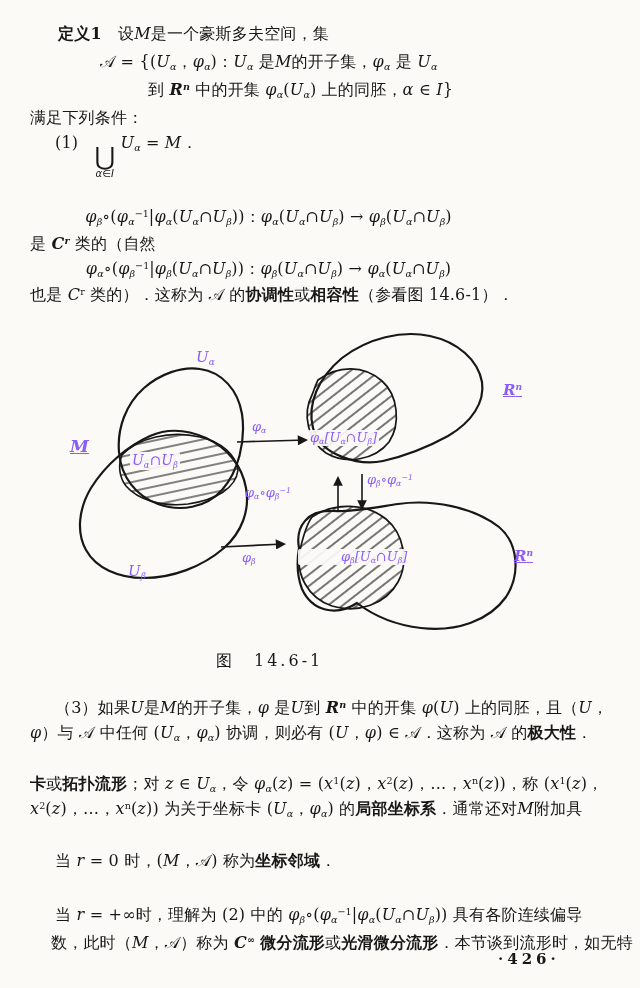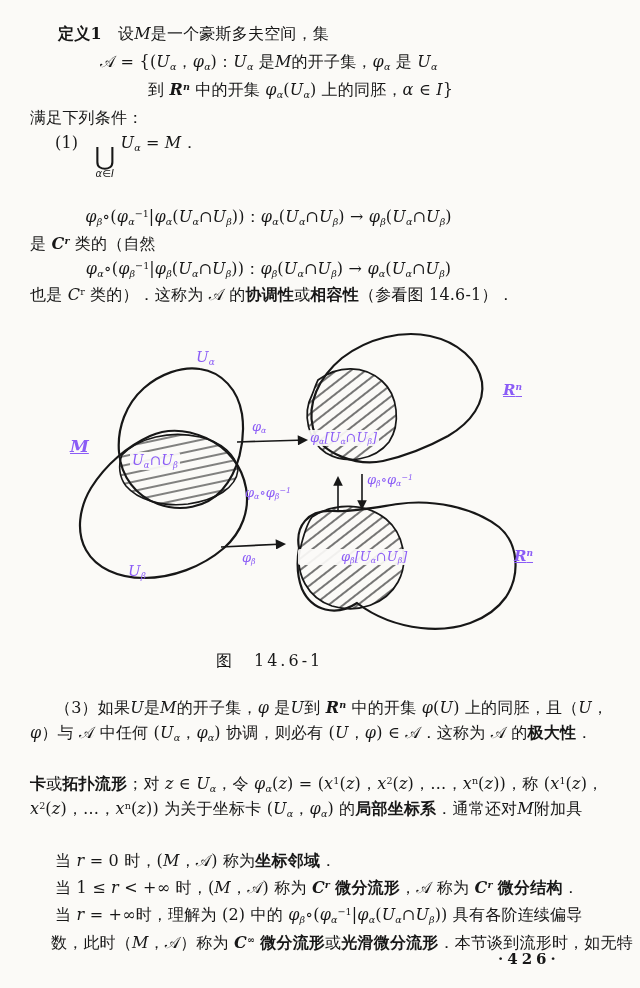--- a/index.html
+++ b/index.html
@@ -90,19 +90,18 @@
   <div class="fl bold" style="left:503px;top:381px;">R<sup>n</sup></div>
   <div class="fl bold" style="left:514px;top:547px;">R<sup>n</sup></div>
 
   <div class="caption" style="left:216px;top:651px;">图　14.6-1</div>
 
   <div class="tl" style="left:55px;top:698px;">（3）如果<i>U</i>是<i>M</i>的开子集，<i>φ</i> 是<i>U</i>到 <span class="bi">R<sup>n</sup></span> 中的开集 <i>φ</i>(<i>U</i>) 上的同胚，且（<i>U</i>，</div>
   <div class="tl" style="left:30px;top:723px;"><i>φ</i>）与 𝒜 中任何 (<i>U<sub>α</sub></i>，<i>φ<sub>α</sub></i>) 协调，则必有 (<i>U</i>，<i>φ</i>) ∈ 𝒜．这称为 𝒜 的<b>极大性</b>．</div>
   <div class="tl" style="left:30px;top:774px;"><b>卡</b>或<b>拓扑流形</b>；对 <i>z</i> ∈ <i>U<sub>α</sub></i>，令 <i>φ<sub>α</sub></i>(<i>z</i>) = (<i>x</i><sup>1</sup>(<i>z</i>)，<i>x</i><sup>2</sup>(<i>z</i>)，…，<i>x</i><sup>n</sup>(<i>z</i>))，称 (<i>x</i><sup>1</sup>(<i>z</i>)，</div>
   <div class="tl" style="left:30px;top:799px;"><i>x</i><sup>2</sup>(<i>z</i>)，…，<i>x</i><sup>n</sup>(<i>z</i>)) 为关于坐标卡 (<i>U<sub>α</sub></i>，<i>φ<sub>α</sub></i>) 的<b>局部坐标系</b>．通常还对<i>M</i>附加具</div>
   <div class="tl" style="left:55px;top:851px;">当 <i>r</i> = 0 时，(<i>M</i>，𝒜) 称为<b>坐标邻域</b>．</div>
-  <div class="tl" style="left:55px;top:878px;">当 1 ≤ <i>r</i> &lt; +∞ 时，(<i>M</i>，𝒜) 称为 <span class="bi">C<sup>r</sup></span> <b>微分流形</b>，𝒜 称为 <span class="bi">C<sup>r</sup></span> <b>微分结构</b>．</div>
   <div class="tl" style="left:55px;top:905px;text-align:right;">当 <i>r</i> = +∞时，理解为 (2) 中的 <i>φ<sub>β</sub></i>∘(<i>φ<sub>α</sub></i><sup>−1</sup>|<i>φ<sub>α</sub></i>(<i>U<sub>α</sub></i>∩<i>U<sub>β</sub></i>)) 具有各阶连续偏导</div>
   <div class="tl" style="left:30px;top:933px;margin-left:21px;">数，此时（<i>M</i>，𝒜）称为 <span class="bi">C<sup>∞</sup></span> <b>微分流形</b>或<b>光滑微分流形</b>．本节谈到流形时，如无特</div>
 
   <div class="pagenum" style="left:498px;top:950px;">·426·</div>
 
 </div>
 
 </body></html>

